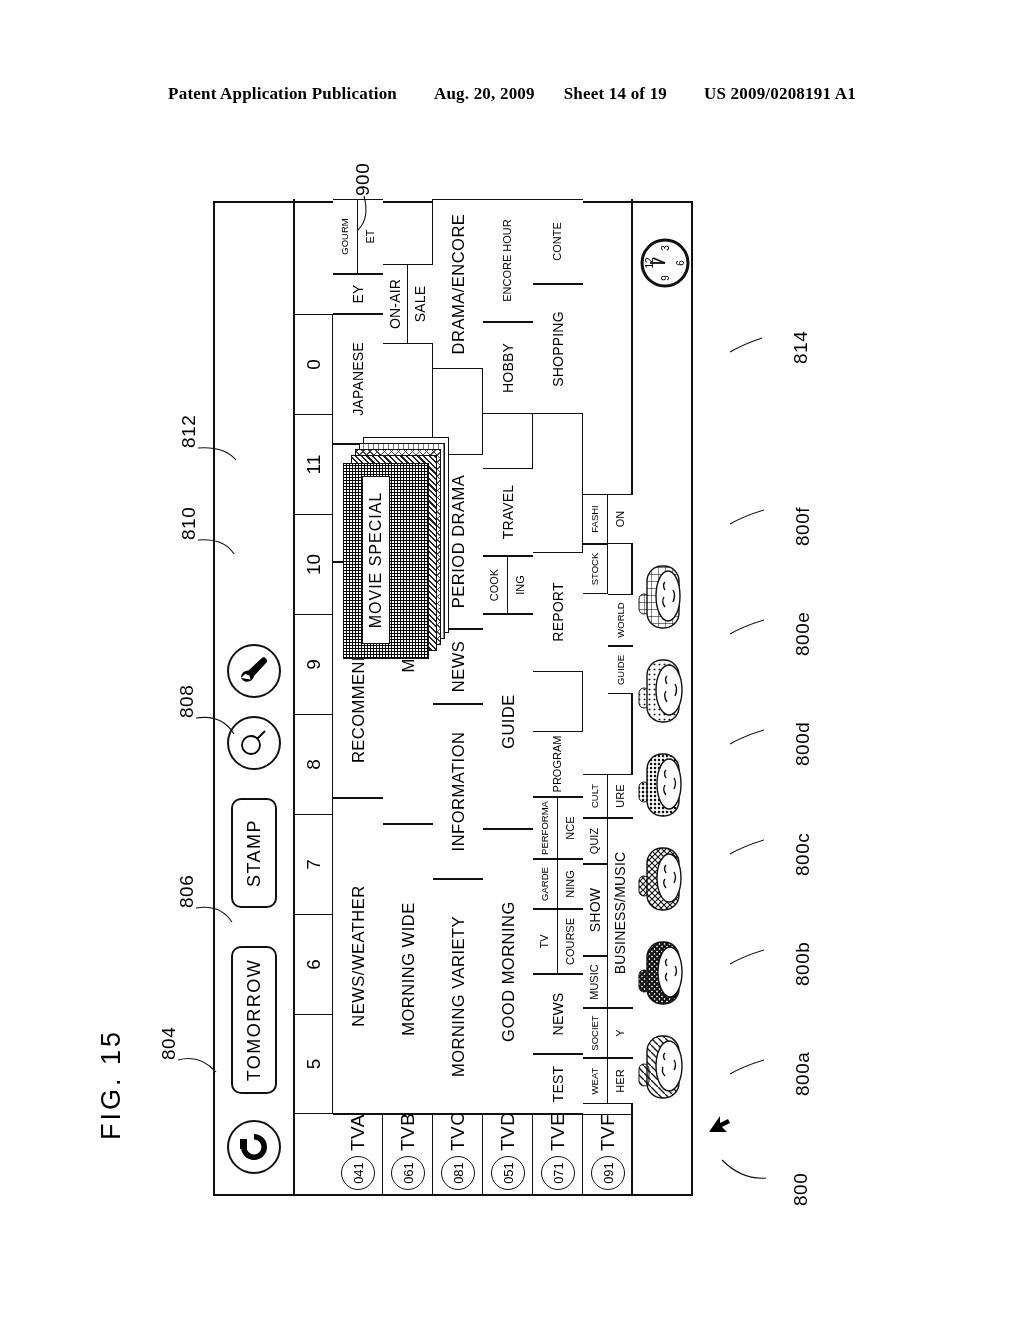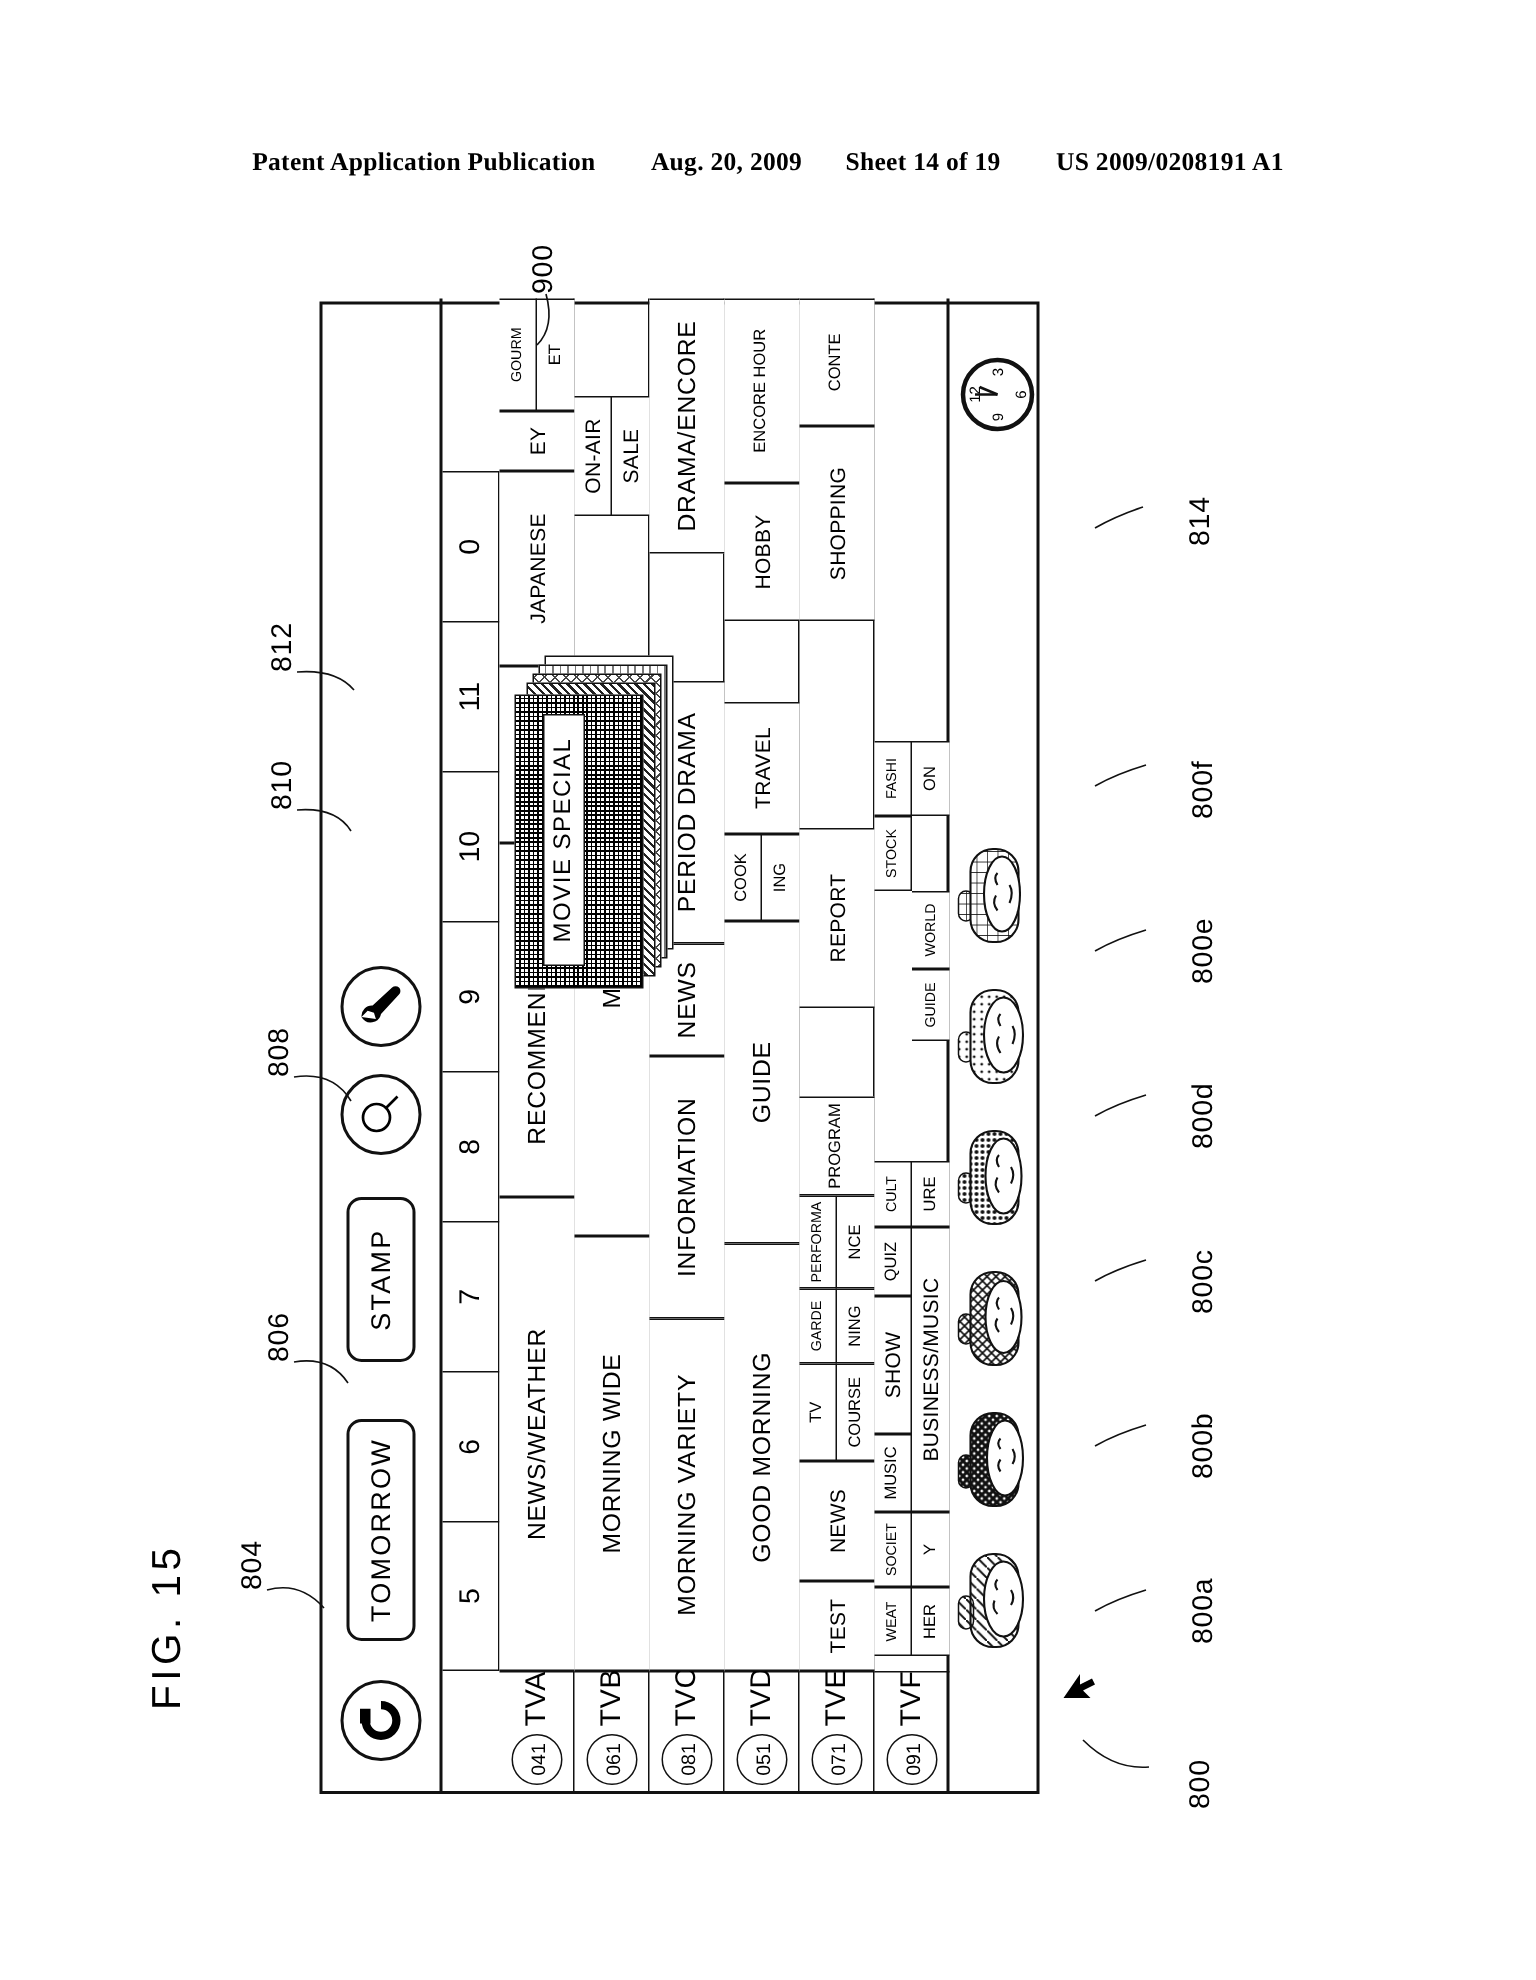--- a/index.html
+++ b/index.html
@@ -2,21 +2,21 @@
 <html><head>
 <meta charset="utf-8">
 <style>
   html,body{margin:0;padding:0;background:#ffffff;}
   body{width:1024px;height:1320px;position:relative;overflow:hidden;
        font-family:"Liberation Sans",sans-serif;color:#000;}
 
   
   #pub-header{position:absolute;left:0;top:84px;width:1024px;
      text-align:center;font-family:"Liberation Serif",serif;
-     font-weight:bold;font-size:17px;letter-spacing:.2px;margin-top:14px;}
+     font-weight:bold;font-size:17px;letter-spacing:.2px;}
   #pub-header span{display:inline-block;vertical-align:baseline;}
   .hsp1{width:28px;} .hsp2{width:20px;}
 
   
   #fig-label{position:absolute;left:96px;top:1140px;
      font-size:27px;letter-spacing:3px;
      transform:rotate(-90deg);transform-origin:left top;
      white-space:nowrap;font-family:"Liberation Sans",sans-serif;}
 
   

